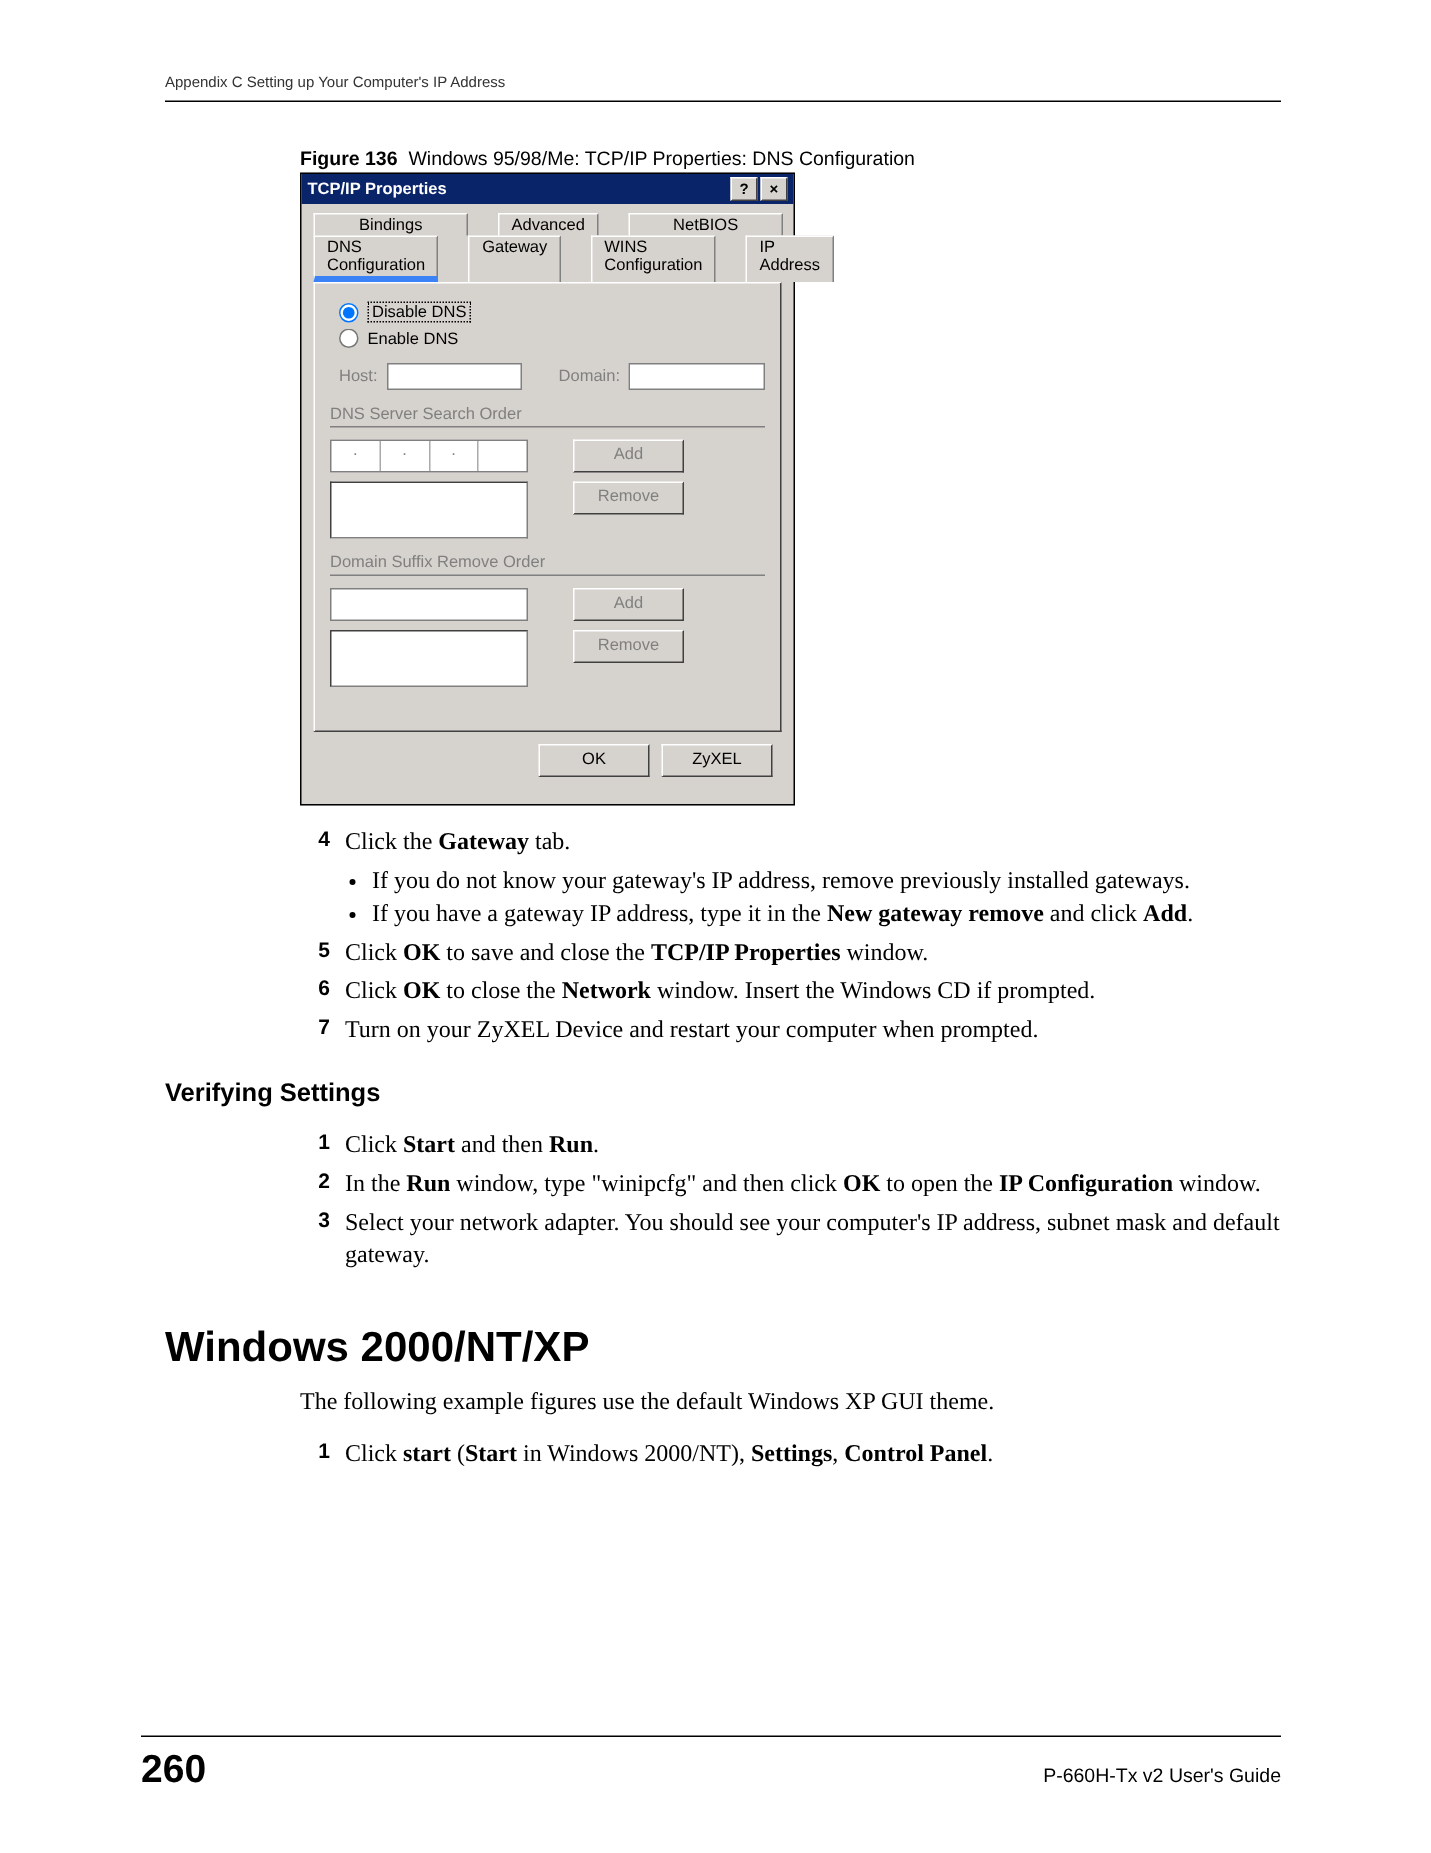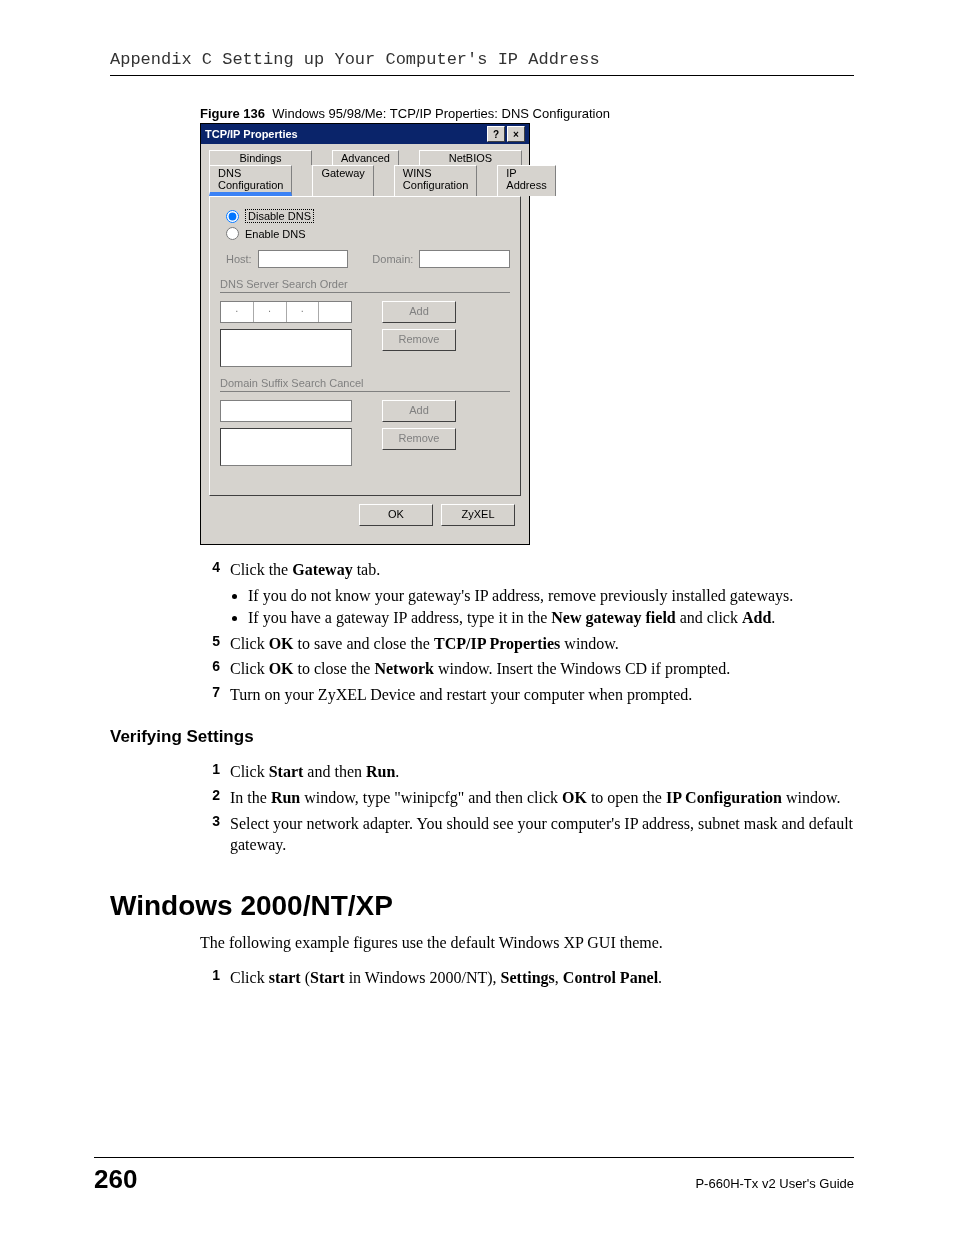--- a/index.html
+++ b/index.html
@@ -10,22 +10,22 @@
     color: #000;
   }
   .page {
     width: 954px;
     height: 1235px;
     position: relative;
     box-sizing: border-box;
     padding: 50px 100px 40px 110px;
   }
   .header-text {
-    font-family: Liberation Mono, monospace;
-    font-size: 17px;
+    font-family: Liberation Sans, sans-serif;
+    font-size: 10px;
     color: #333;
   }
   .header-rule {
     border: none;
     border-top: 1px solid #000;
     margin: 6px 0 30px 0;
   }
   .fig-caption {
     font-family: Arial, Helvetica, sans-serif;
     font-size: 13px;
@@ -258,21 +258,21 @@
             </div>
           </div>
           <div class="grp-inner">
             <div class="listbox"></div>
             <div class="col-btns">
               <div class="btn disabled">Remove</div>
             </div>
           </div>
         </div>
 
-        <div class="group-label disabled-text">Domain Suffix Search Cancel</div>
+        <div class="group-label disabled-text">Domain Suffix Remove Order</div>
         <div class="group-box">
           <div class="grp-inner">
             <div class="txt-input" style="width:130px;height:20px;"></div>
             <div class="col-btns">
               <div class="btn disabled">Add</div>
             </div>
           </div>
           <div class="grp-inner">
             <div class="listbox"></div>
             <div class="col-btns">
@@ -289,21 +289,21 @@
     </div>
   </div>
 
   <div class="step-list">
     <div class="step">
       <span class="num">4</span>
       <span class="body">Click the <b>Gateway</b> tab.</span>
     </div>
     <ul class="bullets" style="margin-left:48px">
       <li>If you do not know your gateway's IP address, remove previously installed gateways.</li>
-      <li>If you have a gateway IP address, type it in the <b>New gateway field</b> and click <b>Add</b>.</li>
+      <li>If you have a gateway IP address, type it in the <b>New gateway remove</b> and click <b>Add</b>.</li>
     </ul>
     <div class="step">
       <span class="num">5</span>
       <span class="body">Click <b>OK</b> to save and close the <b>TCP/IP Properties</b> window.</span>
     </div>
     <div class="step">
       <span class="num">6</span>
       <span class="body">Click <b>OK</b> to close the <b>Network</b> window. Insert the Windows CD if prompted.</span>
     </div>
     <div class="step">

